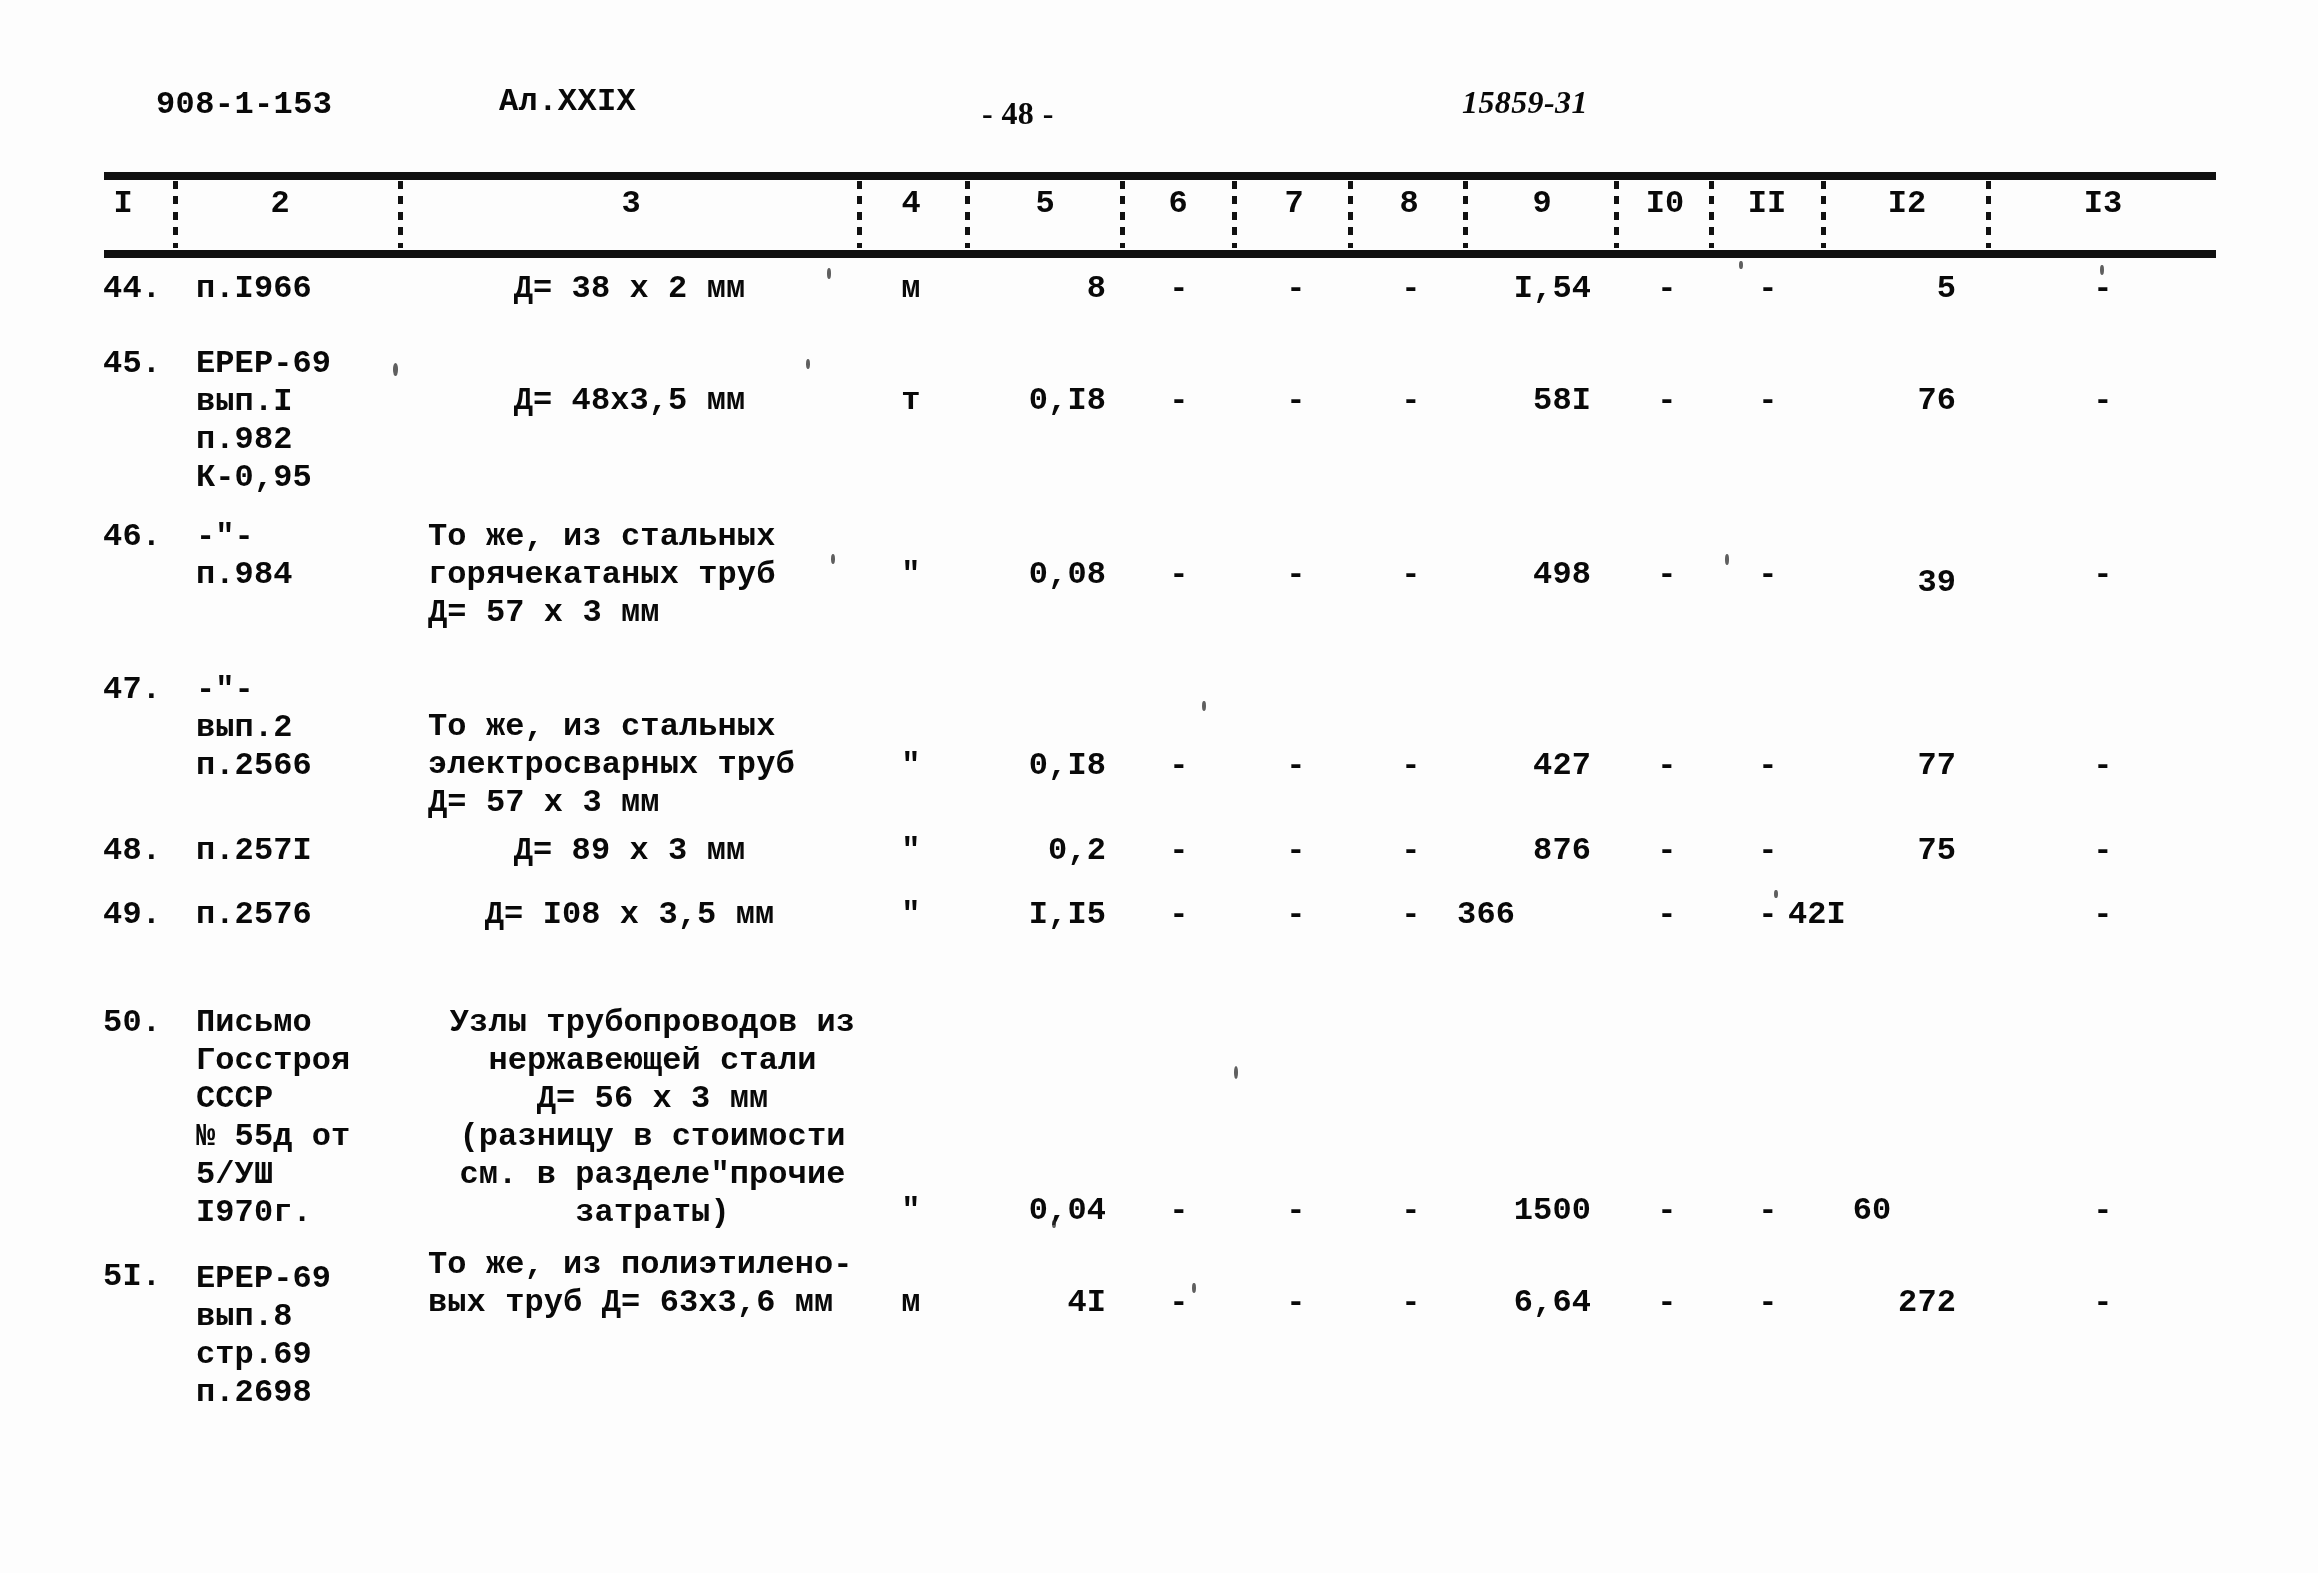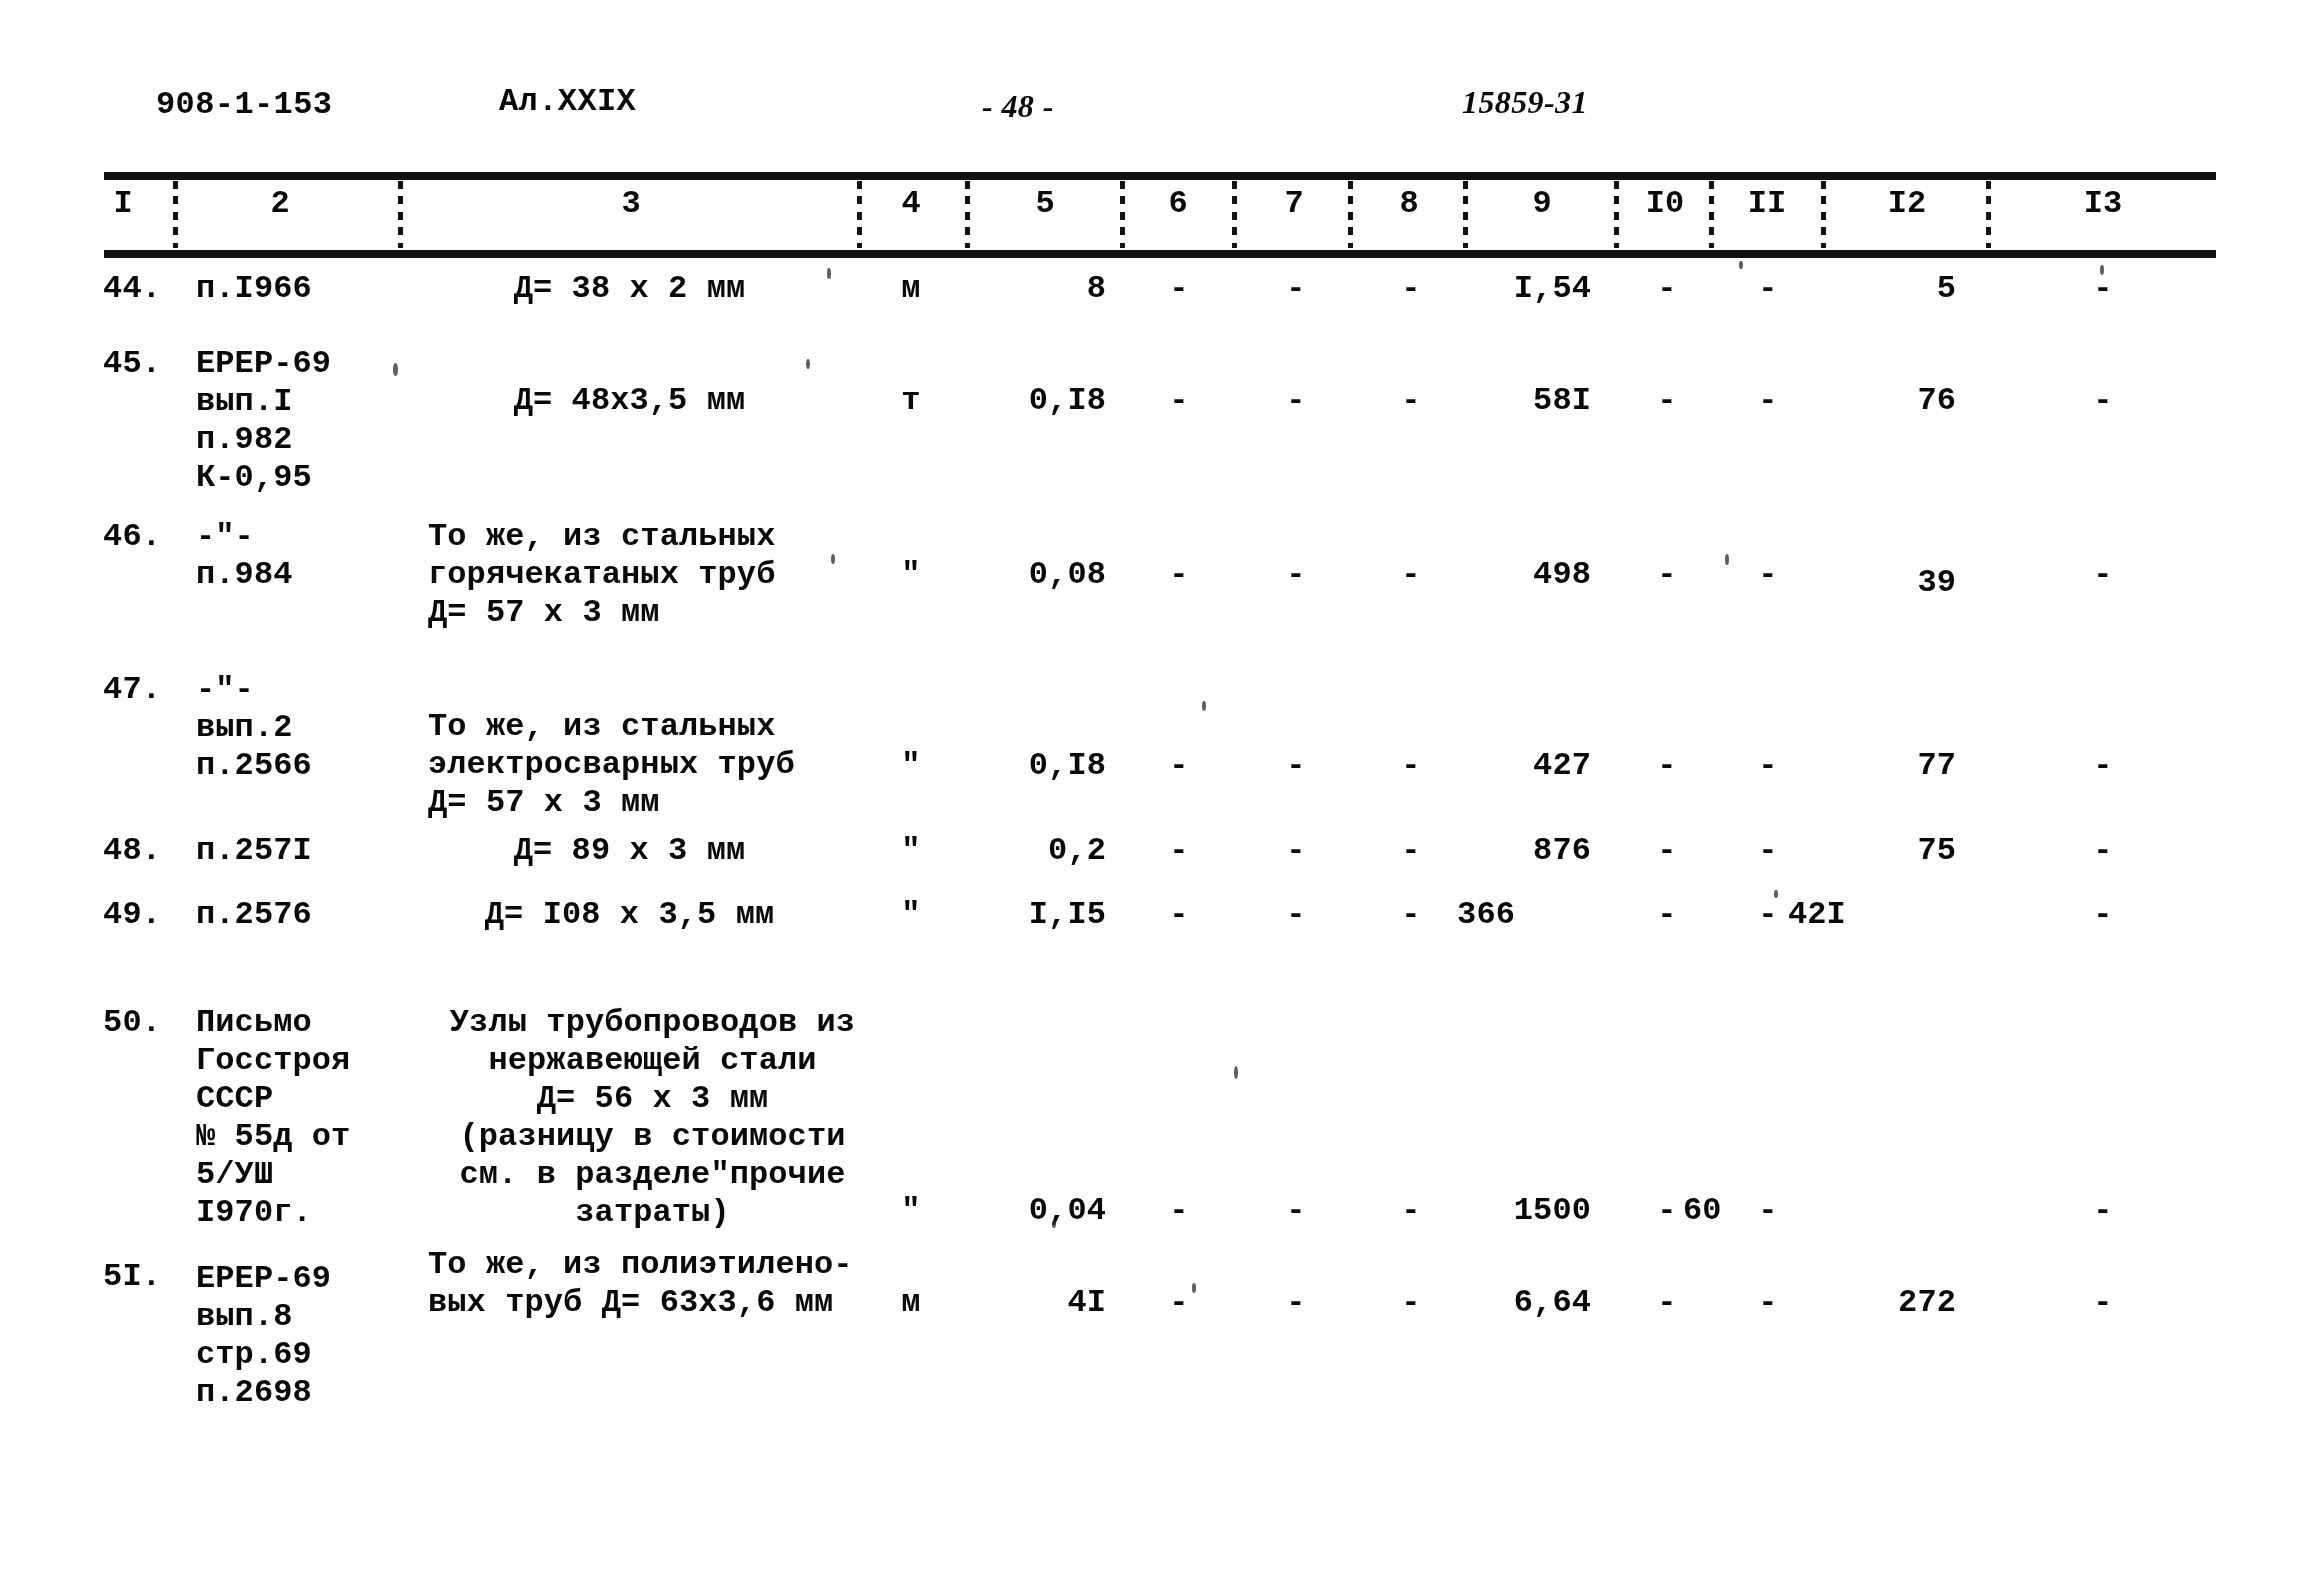--- a/index.html
+++ b/index.html
@@ -34,21 +34,21 @@
   .doc-header span {
     position: absolute;
     font-weight: 700;
     font-size: 32px;
     letter-spacing: 0.4px;
     white-space: nowrap;
     line-height: 1;
   }
   .hdr-code   { left: 156px;  top: 5.6px; }
   .hdr-album  { left: 499px;  top: 2.8px; font-size: 34px; }
-  .hdr-page   { left: 982px; top: 7px; font-style: italic; font-weight: 700;
+  .hdr-page   { left: 982px; top: 14px; font-weight: 700;
                 font-family: "Liberation Serif", serif; font-size: 35px; }
   .hdr-stamp  { left: 1462px; top: 2.8px; font-style: italic; font-weight: 700;
                 font-family: "Liberation Serif", serif; font-size: 36px;
                 letter-spacing: 0.7px; }
 
   
   .rule {
     position: absolute;
     left: 104px;
     width: 2112px;
@@ -275,21 +275,21 @@
 см. в разделе"прочие
 затраты)</div>
         <div class="cell" style="text-align: center; width: 56px; left: 883px; top: 188px;">"</div>
         <div class="cell" style="text-align: right; width: 168px; left: 938px; top: 188px;">0,04</div>
         <div class="cell" style="text-align: center; width: 70px; left: 1144px; top: 188px;">-</div>
         <div class="cell" style="text-align: center; width: 70px; left: 1261px; top: 188px;">-</div>
         <div class="cell" style="text-align: center; width: 70px; left: 1376px; top: 188px;">-</div>
         <div class="cell" style="text-align: right; width: 182px; left: 1409px; top: 188px;">1500</div>
         <div class="cell" style="text-align: center; width: 70px; left: 1632px; top: 188px;">-</div>
         <div class="cell" style="text-align: center; width: 70px; left: 1733px; top: 188px;">-</div>
-        <div class="cell" style="text-align: left; width: 168px; left: 1683px; top: 188px; font-family: Liberation Mono, monospace;">60</div>
+        <div class="cell" style="text-align: center; width: 168px; left: 1788px; top: 188px; font-family: Liberation Mono, monospace;">60</div>
         <div class="cell" style="text-align: center; width: 70px; left: 2068px; top: 188px;">-</div>
       </div>
       <div class="row" style="top: 989px;">
         <div class="cell c-num" style="left: 21px; width: 140px; top: 0px; margin-top: 12px;">5I.</div>
         <div class="cell c-code" style="left: 196px; top: 14px; width: 210px;">ЕРЕР-69
 вып.8
 стр.69
 п.2698</div>
         <div class="cell c-desc" style="left: 428px; top: 0px; width: 449px;">То же, из полиэтилено-
 вых труб Д= 63х3,6 мм</div>

